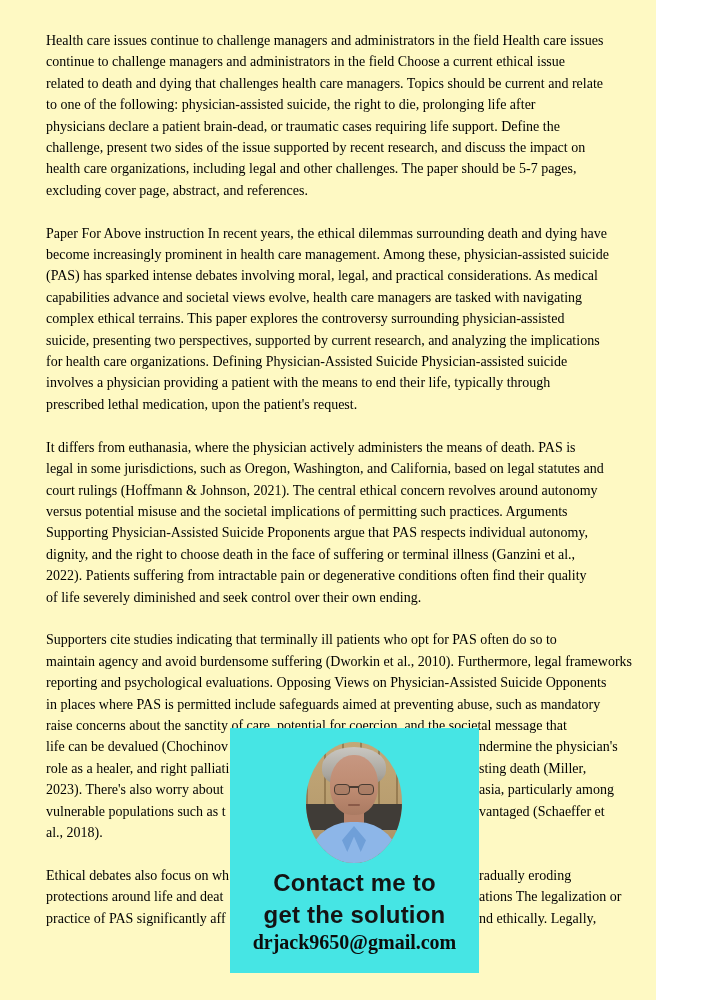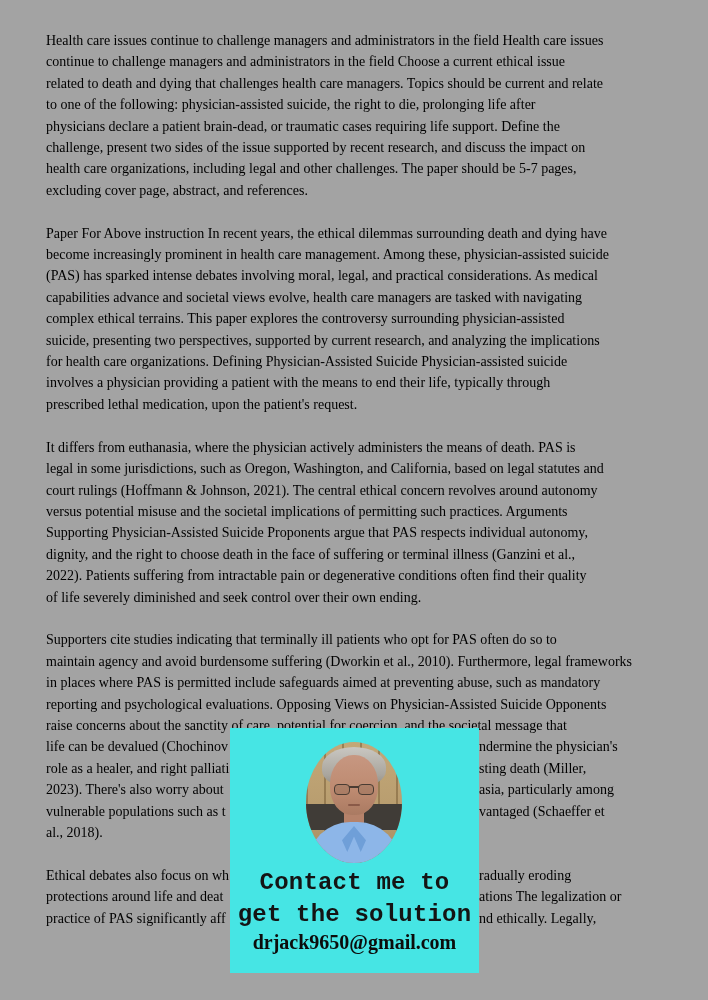--- a/index.html
+++ b/index.html
@@ -1,21 +1,21 @@
 <!DOCTYPE html>
 <html><head>
 <meta charset="utf-8">
 <style>
   html,body{margin:0;padding:0;}
   body{
     width:708px;height:1000px;background:#ffffff;
     font-family:"Liberation Serif", serif;
     -webkit-font-smoothing:antialiased;
   }
-  .page{position:relative;width:708px;height:1000px;background:#a3a3a3;overflow:hidden;}
+  .page{position:relative;width:656px;height:1000px;background:#fef9c3;overflow:hidden;}
 
   
   .doc{
     position:absolute;left:46px;top:30px;width:640px;
     font-size:14px;line-height:21.4px;color:#000;
   }
   .para{margin:0 0 21.4px 0;}
   .line{white-space:nowrap;position:relative;}
   .frag-right{position:absolute;left:433px;top:0;white-space:nowrap;}
 
@@ -58,21 +58,21 @@
     position:absolute;top:0;width:16px;height:11px;
     border:1.6px solid #4a3c33;border-radius:4px;background:rgba(120,90,70,.25);
     box-sizing:border-box;
   }
   .lens.left{left:0;} .lens.right{right:0;}
   .bridge{position:absolute;left:15px;top:2px;width:10px;height:1.6px;background:#4a3c33;}
   .mouth{position:absolute;left:42px;top:62px;width:12px;height:1.8px;background:#8a5a48;border-radius:2px;}
 
   .contact-heading{
     position:absolute;top:139px;left:0;right:0;text-align:center;
-    font-family:Liberation Mono, monospace;font-weight:700;
+    font-family:Liberation Sans, sans-serif;font-weight:700;
     font-size:24px;line-height:31.5px;color:#141414;letter-spacing:.2px;
   }
   .email{
     position:absolute;top:203px;left:0;right:0;text-align:center;
     font-family:"Liberation Serif", serif;font-weight:700;
     font-size:20px;color:#0c0c0c;
   }
 </style>
 </head>
 <body style="background: rgb(255, 255, 255);">
@@ -107,22 +107,22 @@
         <div class="line">court rulings (Hoffmann &amp; Johnson, 2021). The central ethical concern revolves around autonomy</div>
         <div class="line">versus potential misuse and the societal implications of permitting such practices. Arguments</div>
         <div class="line">Supporting Physician-Assisted Suicide Proponents argue that PAS respects individual autonomy,</div>
         <div class="line">dignity, and the right to choose death in the face of suffering or terminal illness (Ganzini et al.,</div>
         <div class="line">2022). Patients suffering from intractable pain or degenerative conditions often find their quality</div>
         <div class="line">of life severely diminished and seek control over their own ending.</div>
       </div>
       <div class="para">
         <div class="line">Supporters cite studies indicating that terminally ill patients who opt for PAS often do so to</div>
         <div class="line">maintain agency and avoid burdensome suffering (Dworkin et al., 2010). Furthermore, legal frameworks</div>
+        <div class="line">reporting and psychological evaluations. Opposing Views on Physician-Assisted Suicide Opponents</div>
         <div class="line">in places where PAS is permitted include safeguards aimed at preventing abuse, such as mandatory</div>
-        <div class="line">reporting and psychological evaluations. Opposing Views on Physician-Assisted Suicide Opponents</div>
         <div class="line">raise concerns about the sanctity of care, potential for coercion, and the societal message that</div>
         <div class="line"><span>life can be devalued (Chochinov</span><span class="frag-right">ndermine the physician's</span></div>
         <div class="line"><span>role as a healer, and right palliati</span><span class="frag-right">sting death (Miller,</span></div>
         <div class="line"><span>2023). There's also worry about</span><span class="frag-right">asia, particularly among</span></div>
         <div class="line"><span>vulnerable populations such as t</span><span class="frag-right">vantaged (Schaeffer et</span></div>
         <div class="line">al., 2018).</div>
       </div>
       <div class="para">
         <div class="line"><span>Ethical debates also focus on wh</span><span class="frag-right">radually eroding</span></div>
         <div class="line"><span>protections around life and deat</span><span class="frag-right">ations The legalization or</span></div>

